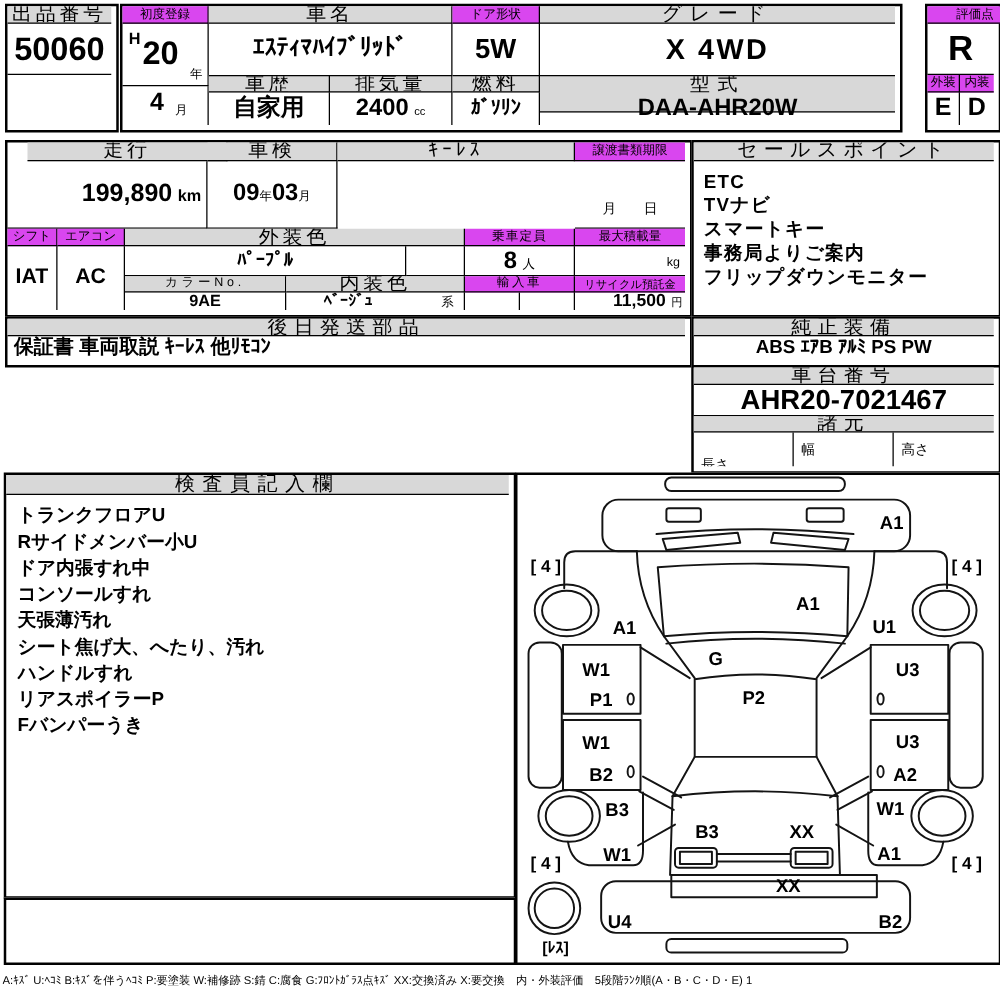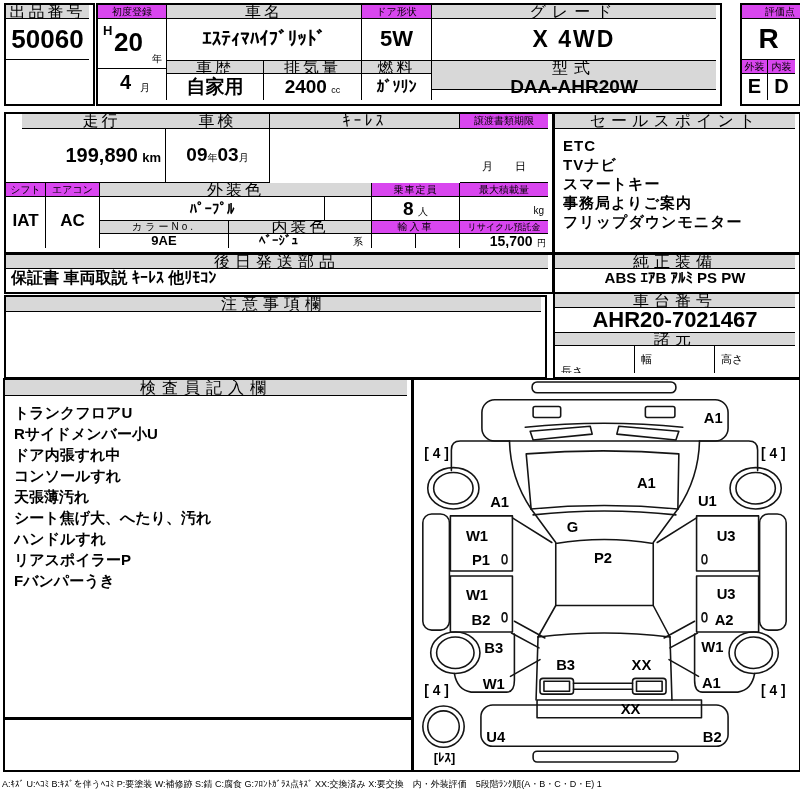--- a/index.html
+++ b/index.html
@@ -109,21 +109,21 @@
     <div class="cell hds bb" style="left:454px;top:107px;width:88px;height:13px;line-height:12px;font-size:9px;">リサイクル預託金</div>
 
     <div class="cell val br" style="left:94px;top:120px;width:129px;height:14px;font-size:13px;line-height:13px;">9AE</div>
     <div class="cell br" style="left:223px;top:120px;width:143px;height:14px;">
       <span style="position:absolute;left:30px;top:0;font-size:13px;font-weight:bold;line-height:13px;">ﾍﾞｰｼﾞｭ</span>
       <span style="position:absolute;right:8px;top:1px;font-size:10px;">系</span>
     </div>
     <div class="cell br" style="left:366px;top:120px;width:44px;height:14px;"></div>
     <div class="cell br" style="left:410px;top:120px;width:44px;height:14px;"></div>
     <div class="cell" style="left:454px;top:120px;width:88px;height:14px;text-align:right;line-height:13px;">
-      <span style="font-size:14px;font-weight:bold;">15,700</span>
+      <span style="font-size:14px;font-weight:bold;">11,500</span>
       <span style="font-size:9px;padding-right:2px;">円</span>
     </div>
   </div>
 
   <div class="box" style="left:553px;top:112px;width:244px;height:138px;">
     <div class="cell hd bb" style="left:0;top:0;width:240px;height:15px;letter-spacing:5px;">セールスポイント</div>
     <div class="cell" style="left:8px;top:22px;width:228px;height:108px;font-size:15px;font-weight:bold;line-height:19px;letter-spacing:1px;">
       <div>ETC</div>
       <div>TVナビ</div>
       <div>スマートキー</div>
@@ -134,24 +134,20 @@
 
   <div class="box" style="left:4px;top:253px;width:546px;height:37px;">
     <div class="cell hd bb" style="left:0;top:0;width:542px;height:14px;letter-spacing:5px;">後日発送部品</div>
     <div class="cell" style="left:5px;top:14px;width:537px;height:19px;font-size:16px;font-weight:bold;line-height:18px;">保証書 車両取説 ｷｰﾚｽ 他ﾘﾓｺﾝ</div>
   </div>
   <div class="box" style="left:553px;top:253px;width:244px;height:37px;">
     <div class="cell hd bb" style="left:0;top:0;width:240px;height:14px;letter-spacing:5px;">純正装備</div>
     <div class="cell val" style="left:0;top:14px;width:240px;height:19px;font-size:15px;line-height:18px;">ABS ｴｱB ｱﾙﾐ PS PW</div>
   </div>
 
-  <div class="box" style="left:4px;top:295px;width:539px;height:80px;">
-    <div class="cell hd bb" style="left:0;top:0;width:535px;height:15px;letter-spacing:5px;">注意事項欄</div>
-    <div class="cell" style="left:4px;top:17px;width:527px;height:55px;"></div>
-  </div>
   <div class="box" style="left:553px;top:292px;width:244px;height:83px;">
     <div class="cell hd bb" style="left:0;top:0;width:240px;height:14px;letter-spacing:5px;">車台番号</div>
     <div class="cell val bb" style="left:0;top:14px;width:240px;height:25px;font-size:22px;line-height:24px;">AHR20-7021467</div>
     <div class="cell hd bb" style="left:0;top:39px;width:240px;height:13px;line-height:12px;letter-spacing:5px;">諸元</div>
     <div class="cell br" style="left:0;top:52px;width:80px;height:27px;font-size:11px;padding:18px 0 0 6px;">長さ</div>
     <div class="cell br" style="left:80px;top:52px;width:80px;height:27px;font-size:11px;padding:6px 0 0 6px;">幅</div>
     <div class="cell" style="left:160px;top:52px;width:80px;height:27px;font-size:11px;padding:6px 0 0 6px;">高さ</div>
   </div>
 
   <div class="box" style="left:3px;top:378px;width:406px;height:337px;">

